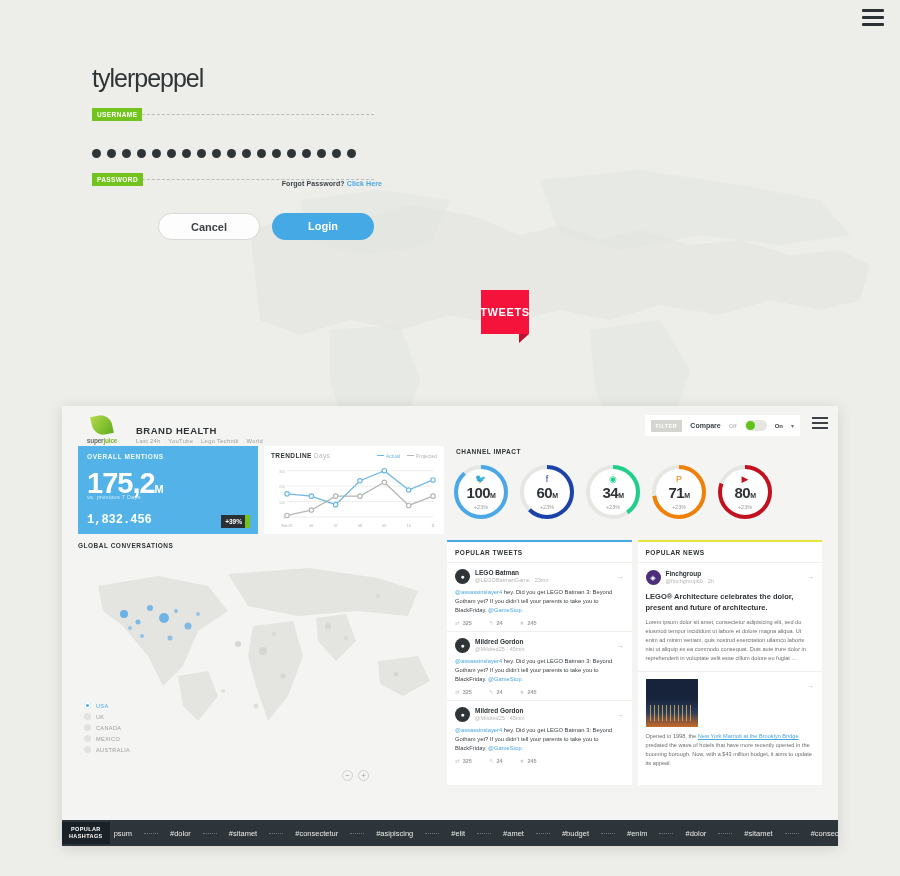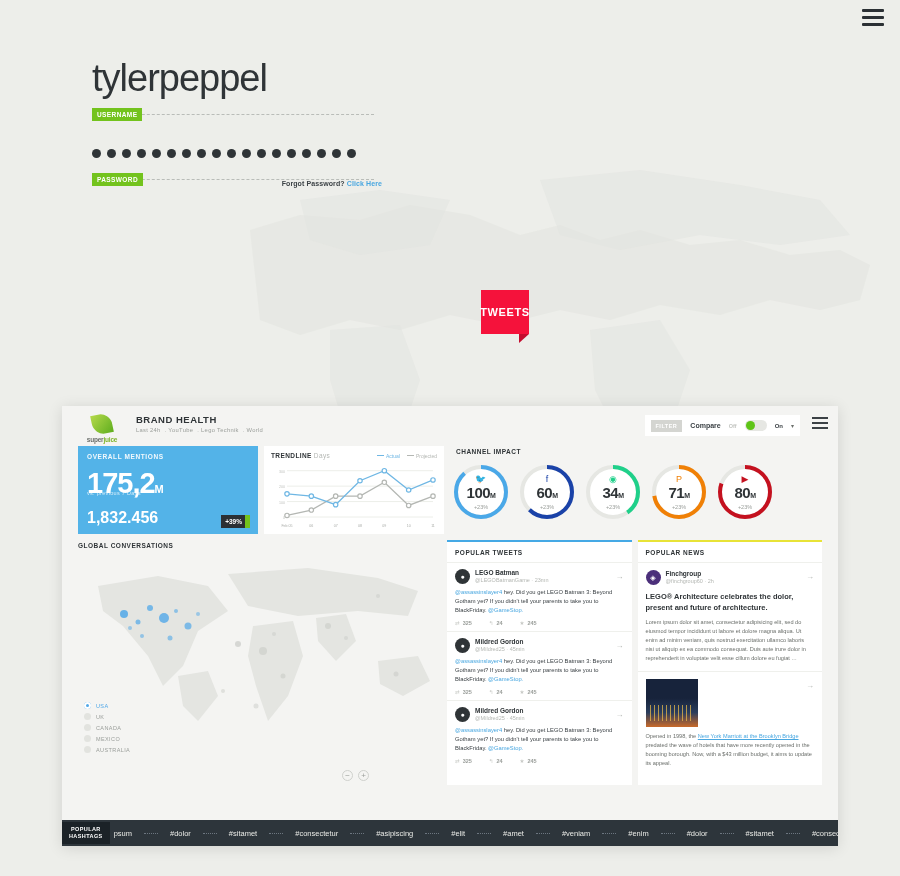--- a/index.html
+++ b/index.html
@@ -17,21 +17,21 @@
   }
 
   
   .top-burger{ position:absolute; right:16px; top:9px; z-index:30; width:22px; }
   .top-burger span{ display:block; height:3px; background:#2b3034; margin-bottom:4px; border-radius:1px; }
   .top-burger span:last-child{ margin-bottom:0; }
 
   
   .login { position:absolute; left:92px; top:56px; width:290px; z-index:10; }
   .login-title{
-    font-size:38px; font-weight:400; color:#2f3437; letter-spacing:-1px;
+    font-size:25px; font-weight:400; color:#2f3437; letter-spacing:-1px;
     line-height:44px; margin-bottom:14px;
   }
   .field-line{ position:relative; height:1px; border-top:1px dashed #b9bcb8; width:282px; }
   .tag{
     position:absolute; left:0; top:-7px;
     background:#73c31d; color:#fff; font-size:6.5px; font-weight:bold;
     letter-spacing:.4px; padding:3px 5px 2px; line-height:8px;
   }
   .pw-dots{ margin-top:34px; display:flex; gap:6px; }
   .pw-dots i{ width:9px; height:9px; border-radius:50%; background:#2f3437; display:block; }
@@ -58,21 +58,21 @@
   .tickr:after{
     content:""; position:absolute; right:0; bottom:-9px;
     border-left:10px solid #c40d2f; border-bottom:9px solid transparent;
   }
 
   
   .dash{
     position:absolute; left:62px; top:406px; width:776px; height:440px; z-index:15;
     background:#f4f4f2; box-shadow:0 2px 14px rgba(0,0,0,.12);
   }
-  .dash-head{ height:40px; display:flex; align-items:flex-start; padding:8px 10px; position:relative; }
+  .dash-head{ height:40px; display:flex; align-items:flex-end; padding:2px 10px; position:relative; }
   .logo{ width:48px; display:flex; flex-direction:column; align-items:center; margin-left:6px;}
   .leaf{
     width:20px;height:20px; border-radius:0 12px 0 12px; background:#8bc53f;
     background:linear-gradient(140deg,#b5d94a,#5fae1f); transform:rotate(-12deg);
   }
   .logo-txt{ font-size:6.5px; font-weight:bold; color:#6b6f6b; margin-top:2px; letter-spacing:-.2px;}
   .logo-txt b{color:#7db32a;}
   .head-titles{ margin-left:10px; }
   .head-titles h1{ font-size:9.5px; font-weight:bold; color:#2f3437; letter-spacing:.5px; }
   .head-titles .crumbs{ font-size:5.8px; color:#9a9e9a; margin-top:2px; letter-spacing:.3px;}
@@ -93,21 +93,21 @@
   
   .row1{ display:flex; gap:6px; padding:0 16px; }
   .mentions{
     width:180px; background:#53b3e8; color:#fff; padding:7px 9px 0; position:relative; height:88px;
   }
   .mentions h2{ font-size:6.5px; font-weight:bold; letter-spacing:.6px; opacity:.92;}
   .big-num{ font-size:29px; font-weight:bold; letter-spacing:-1px; margin-top:8px; line-height:30px;}
   .big-num small{ font-size:11px; }
   .m-foot{ position:absolute; left:9px; bottom:7px;}
   .m-foot .lbl{ font-size:5.5px; opacity:.75; letter-spacing:.3px;}
-  .m-foot .val{ font-size:16px; font-weight:bold; margin-top:13px;}
+  .m-foot .val{ font-size:12px; font-weight:bold; margin-top:13px;font-family:Liberation Mono, monospace;}
   .badge{
     position:absolute; right:8px; bottom:6px; background:#2b3034; color:#fff;
     font-size:6.5px; font-weight:bold; padding:3px 4px; display:flex; align-items:center;
   }
   .badge i{ display:block; width:5px; height:13px; background:#73c31d; margin-left:3px; margin-right:-4px;
     margin-top:-3px; margin-bottom:-3px; color:#fff; font-size:6px; text-align:center; font-style:normal;}
 
   .trend{ width:180px; background:#fff; padding:6px 7px; height:88px; position:relative;}
   .trend-h{ display:flex; justify-content:space-between; align-items:center;}
   .trend-h h2{ font-size:6.5px; font-weight:bold; color:#2f3437; letter-spacing:.4px;}
@@ -232,20 +232,24 @@
   <div class="pw-line-wrap">
     <div class="field-line">
       <span class="tag">PASSWORD</span>
     </div>
     <div class="forgot">
       <span>Forgot Password?</span>
       <a href="#">Click Here</a>
     </div>
   </div>
 
+  <div class="btn-row">
+    <div class="btn btn-cancel">Cancel</div>
+    <div class="btn btn-login">Login</div>
+  </div>
 </div>
 
 <div class="tickr">
   <span>TWEETS</span>
 </div>
 
 <div class="dash">
 
   <div class="dash-head">
     <div class="logo">
@@ -561,21 +565,21 @@
       <span>#sitamet</span>
       <i></i>
       <span>#consectetur</span>
       <i></i>
       <span>#asipiscing</span>
       <i></i>
       <span>#elit</span>
       <i></i>
       <span>#amet</span>
       <i></i>
-      <span>#veniam</span>
+      <span>#budget</span>
       <i></i>
       <span>#enim</span>
       <i></i>
       <span>#dolor</span>
       <i></i>
       <span>#sitamet</span>
       <i></i>
       <span>#consectetur</span>
     </div>
 </div>

